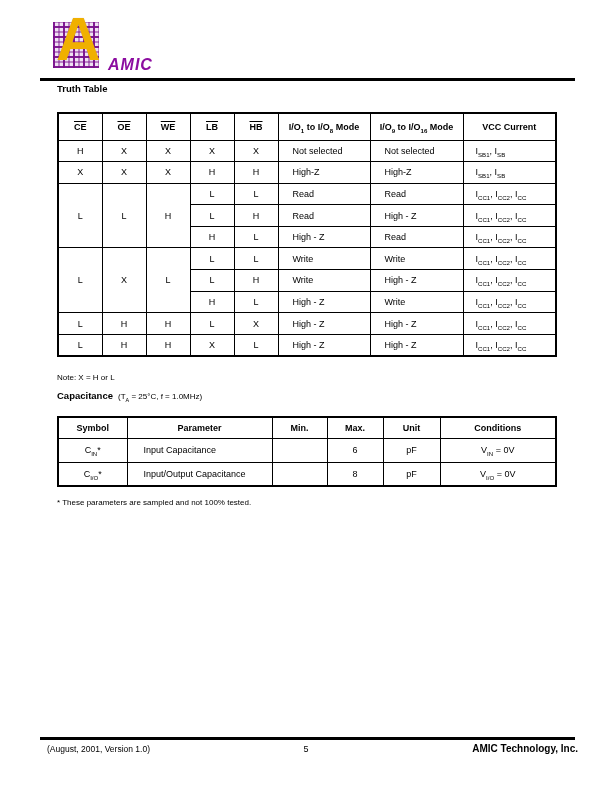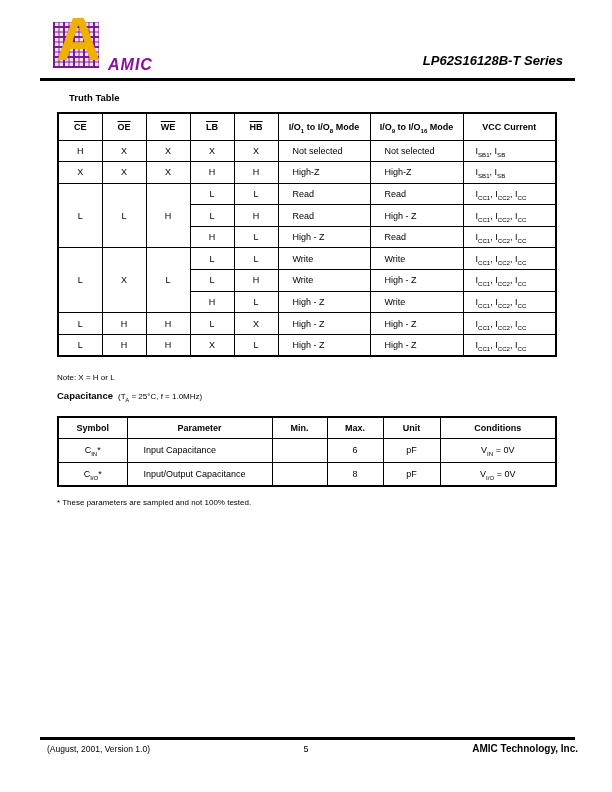--- a/index.html
+++ b/index.html
@@ -37,21 +37,21 @@
 
   
   .watermark {
     position:absolute; left:168px; top:356px; z-index:0;
     font-size:42px; letter-spacing:4px; color:var(--watermark-gray,#d7d7d7);
     white-space:nowrap;
   }
 
   
   .sec-title { position:absolute; left:57px; z-index:1; font-size:9.5px; font-weight:bold; }
-  .tt-title  { top:92px;margin-left:12px; }
+  .tt-title  { top:83px; }
   .cap-title { top:390px; }
   .cap-sub   { font-weight:normal; font-size:8px; margin-left:5px; }
   .note      { position:absolute; left:57px; z-index:1; font-size:8px;text-align:right; }
   .tt-note   { top:373px; }
   .cap-foot  { top:498px; }
 
   
   .tbl-wrap { position:absolute; left:57px; z-index:1; }
   .tt-wrap  { top:112px; }
   .cap-wrap { top:416px; }
@@ -83,21 +83,20 @@
 </style>
 </head>
 <body>
 
 <div class="page">
 
 
   <div class="logo-square"></div>
   <div class="logo-a">A</div>
   <div class="brand-name">AMIC</div>
-  <div class="series-title">LP62S16128B-T Series</div>
   <div class="rule top"></div>
 
   <div class="sec-title tt-title">Truth Table</div>
   <div class="tbl-wrap tt-wrap">
     <table class="tt">
       <colgroup>
         <col style="width:44px">
           <col style="width:44px">
           <col style="width:44px">
         <col style="width:44px">

